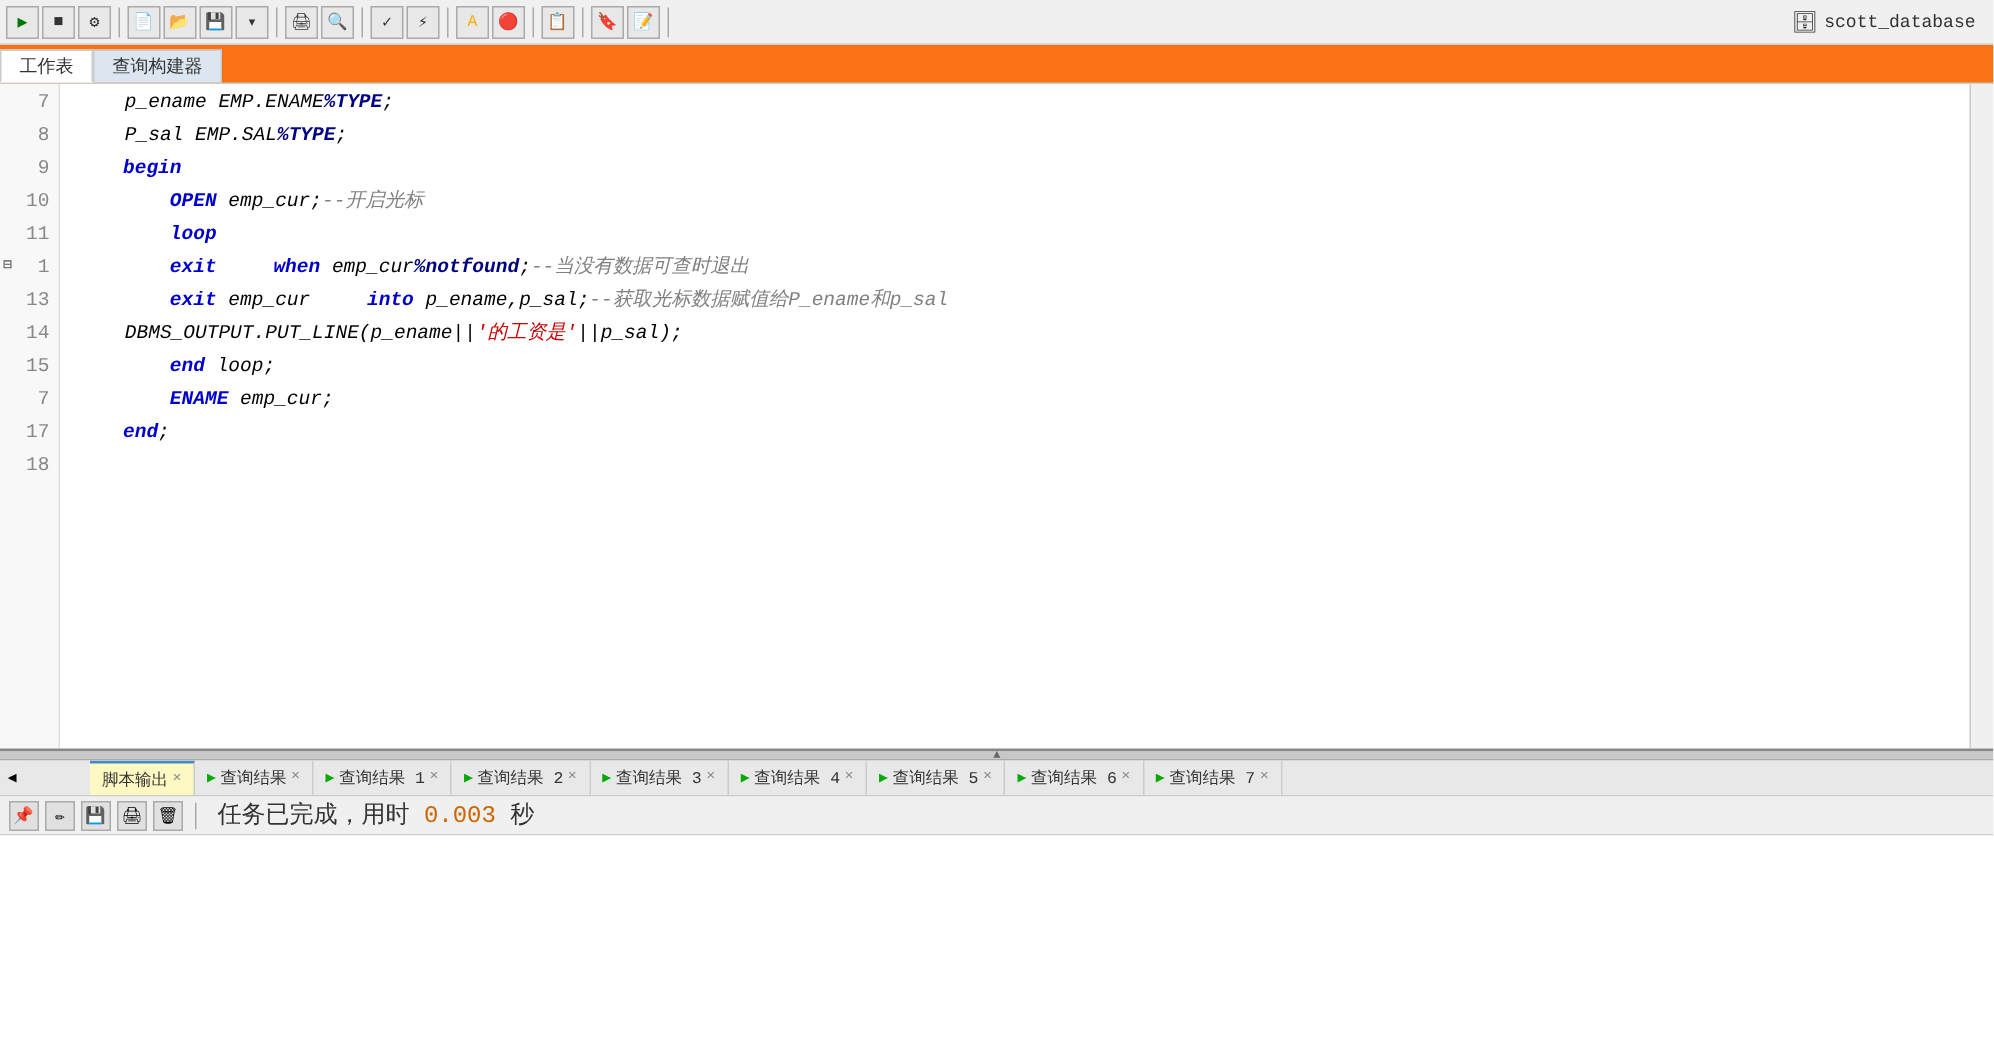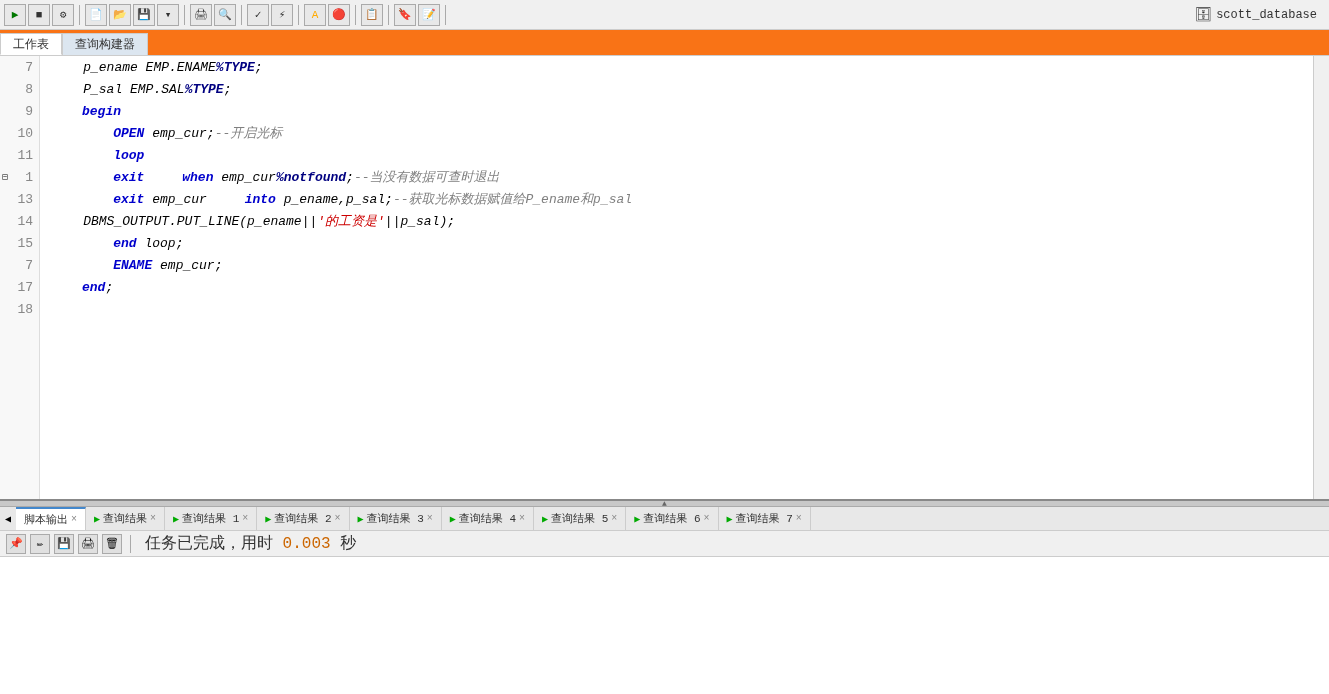--- a/index.html
+++ b/index.html
@@ -178,22 +178,23 @@
       cursor: pointer;
       border-right: 1px solid #ccc;
       height: 100%;
       display: flex;
       align-items: center;
       gap: 3px;
       white-space: nowrap;
       color: #333;
     }
     .bottom-tab.active-tab {
-      background: #ffffff;
+      background: #fef9c3;
       border-top: 2px solid #4488cc;
+      margin-left: 44px;
     }
     .tab-close {
       color: #888;
       font-size: 10px;
       cursor: pointer;
     }
     .tab-play {
       color: #00aa00;
       font-size: 10px;
     }

